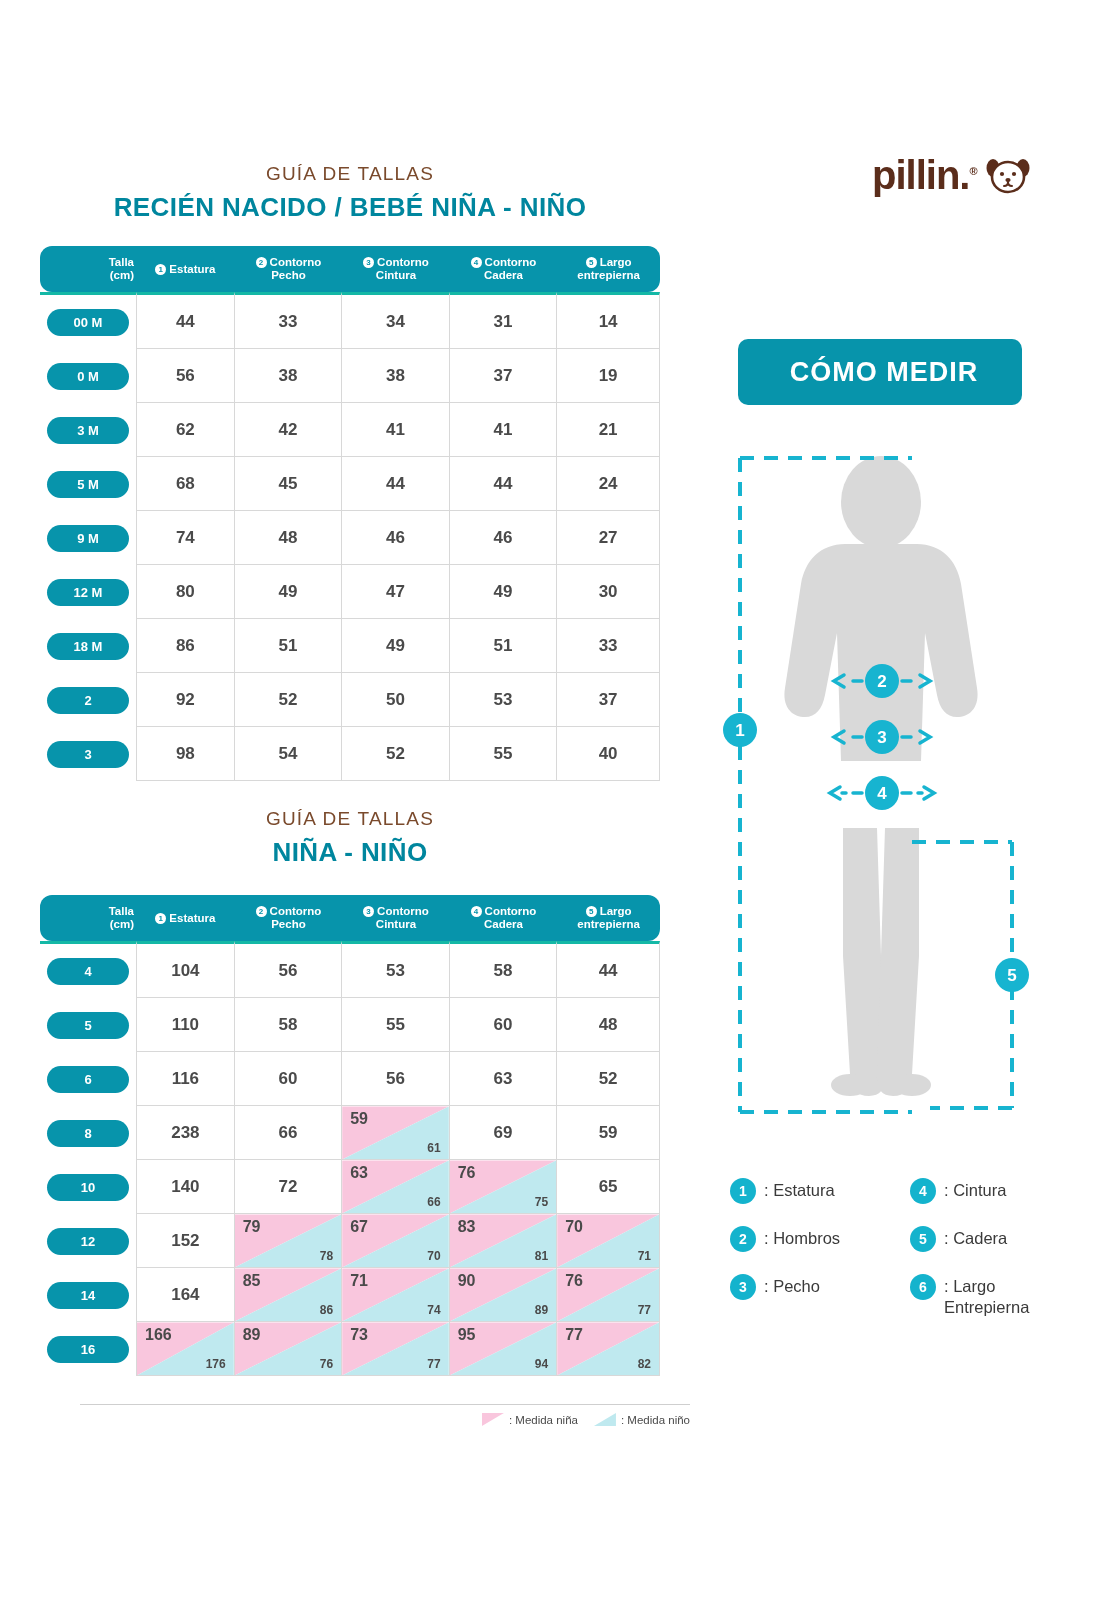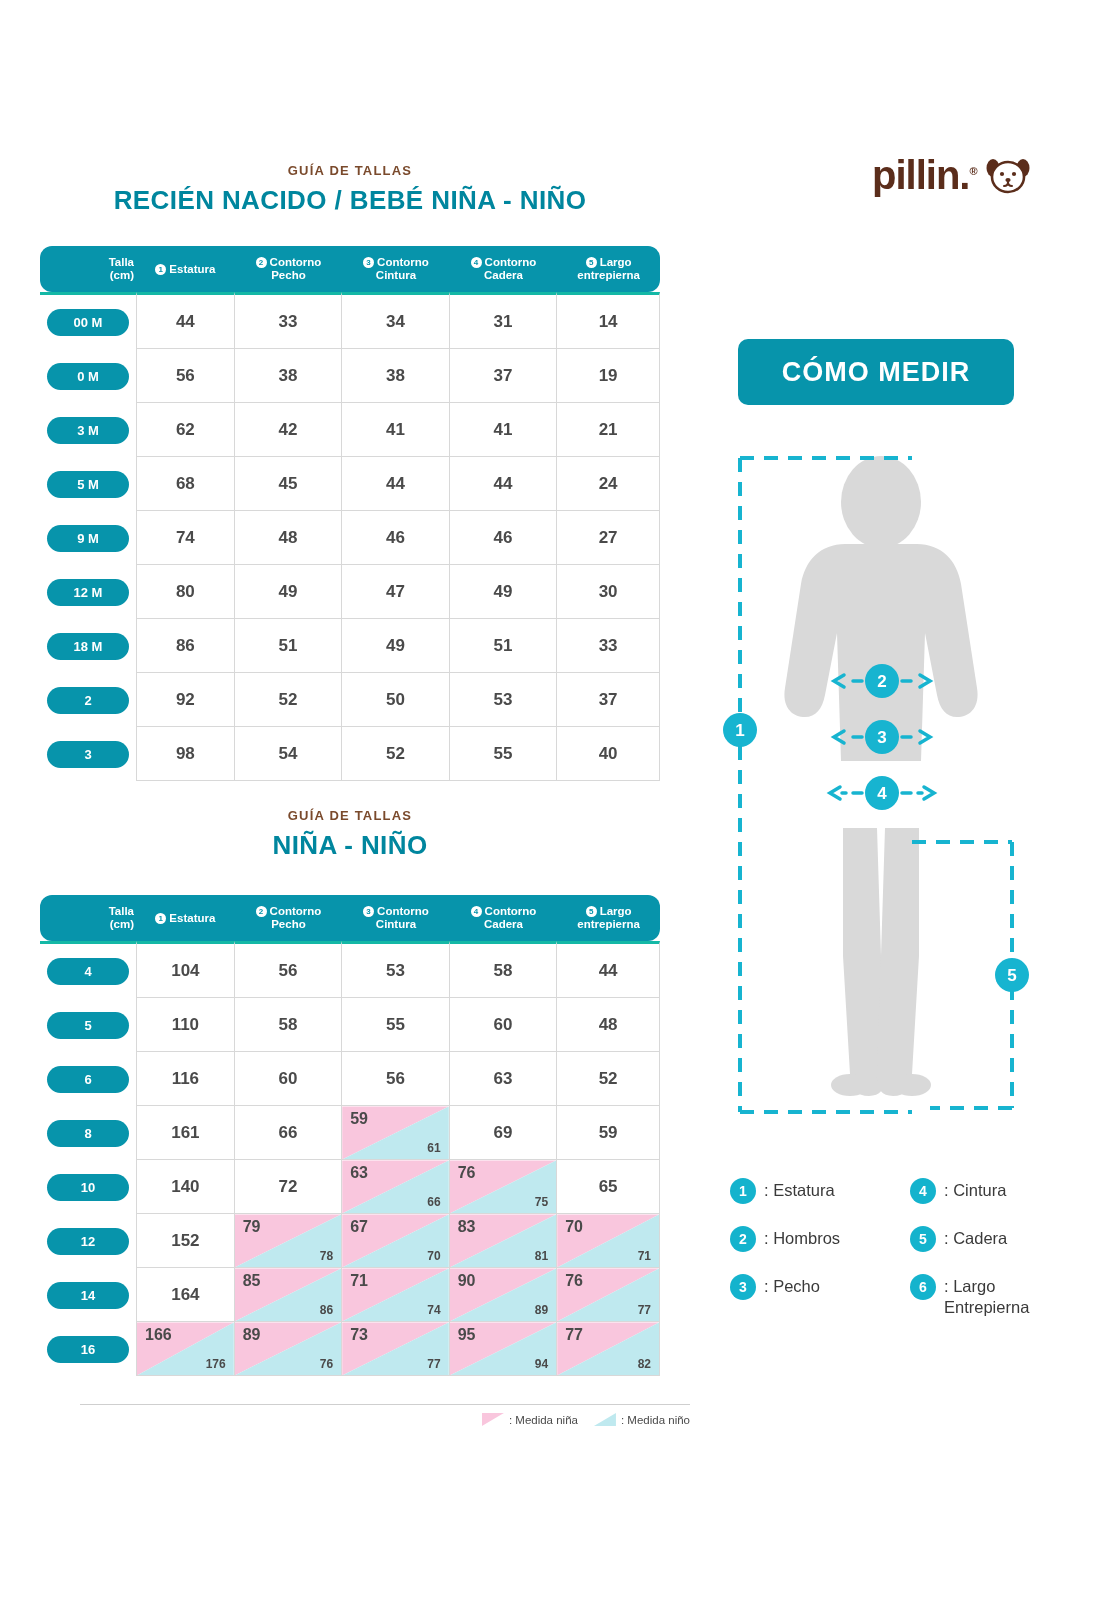--- a/index.html
+++ b/index.html
@@ -43,22 +43,22 @@
   #brand .puppy {
     width: 46px;
     height: 40px;
     position: relative;
   }
   #brand .puppy svg { display: block; }
 
   
   .title-block { position: absolute; text-align: center; }
   .title-small {
-    font-size: 13px;
-    font-weight: bold;
+    font-size: 19px;
+    font-weight: normal;
     color: #7a4a2c;
     letter-spacing: 1.2px;
   }
   .title-big {
     font-size: 26px;
     font-weight: bold;
     color: #00869e;
     letter-spacing: 0.4px;
     margin-top: 7px;
   }
@@ -204,20 +204,21 @@
     height: 66px;
     background: #0794ab;
     border-radius: 10px;
     color: #ffffff;
     font-size: 27px;
     font-weight: bold;
     letter-spacing: 1px;
     display: flex;
     align-items: center;
     justify-content: center;
+    padding-left: 8px;
   }
 
   #figure-area {
     position: absolute;
     left: 716px;
     top: 440px;
     width: 330px;
     height: 700px;
   }
   #figure-area svg { display: block; }
@@ -435,21 +436,21 @@
       <tr>
         <td class="sizecell"><span class="size-pill">6</span></td>
         <td class="col1">116</td>
         <td>60</td>
         <td>56</td>
         <td>63</td>
         <td>52</td>
       </tr>
       <tr>
         <td class="sizecell"><span class="size-pill">8</span></td>
-        <td class="col1">161</td>
+        <td class="col1">238</td>
         <td>66</td>
         <td class=" split">
           <span class="tri-pink"></span>
           <span class="tri-blue"></span>
           <span class="v-top">59</span>
           <span class="v-bot">61</span>
         </td>
         <td>69</td>
         <td>59</td>
       </tr>

